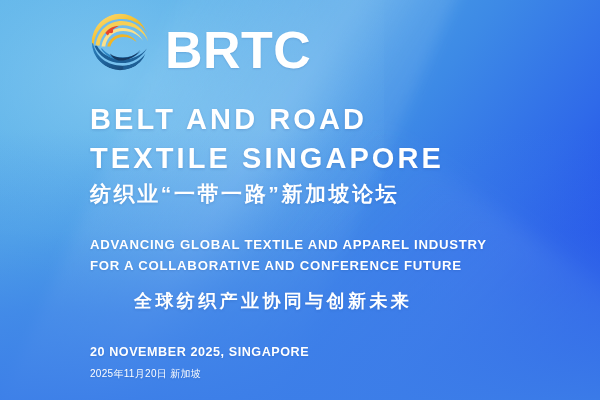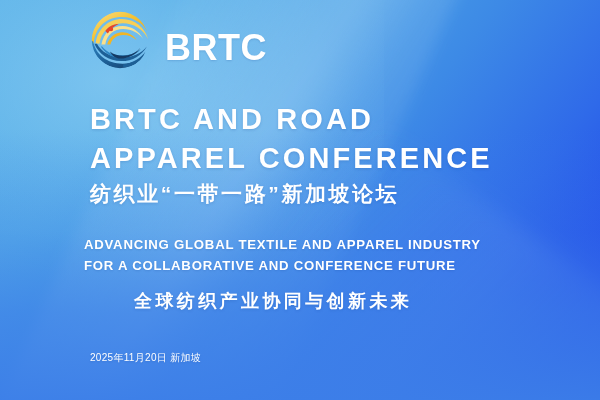--- a/index.html
+++ b/index.html
@@ -97,21 +97,21 @@
     gap: 13px;
   }
   .brand-mark {
     width: 64px;
     height: 64px;
     display: block;
     flex: 0 0 auto;
   }
   .brand-word {
     color: #ffffff;
-    font-size: 36px;
+    font-size: 52px;
     font-weight: bold;
     letter-spacing: 0.5px;
     line-height: 1;
     white-space: nowrap;
     text-shadow: 0 1px 2px rgba(20,60,140,0.18);
     margin-top: 16px;
   }
   
   .headline {
     position: absolute;
@@ -135,21 +135,21 @@
     font-weight: bold;
     letter-spacing: 2.6px;
     line-height: 1.25;
     white-space: nowrap;
     text-shadow: 0 1px 3px rgba(20,60,140,0.20);
     text-align: right;
   }
   
   .tagline {
     position: absolute;
-    left: 84px;
+    left: 90px;
     top: 234px;
     color: #ffffff;
     font-size: 13.2px;
     font-weight: bold;
     letter-spacing: 0.75px;
     line-height: 1.62;
     text-shadow: 0 1px 2px rgba(20,60,140,0.18);
   }
   .tagline div { white-space: nowrap; }
   
@@ -235,31 +235,32 @@
           <path d="M10 56 C17 72 32 83 52 83 C70 83 84 74 92 60 C83 71 70 77 54 77 C35 77 21 69 14 56 Z" fill="#1d5f96"></path>
           <path d="M20 60 C27 71 38 78 52 78 C64 78 75 73 83 64 C74 71 64 74 53 74 C40 74 29 69 22 60 Z" fill="#2f86c4"></path>
           <path d="M34 68 C42 74 52 76 62 74 C70 72 77 68 82 62 C76 72 64 79 50 79 C44 79 38 75 34 68 Z" fill="#163a63"></path>
           <path d="M55 88 C70 86 82 79 90 68 C86 82 72 92 55 93 Z" fill="#1d5f96"></path>
         </g>
       </svg>
       <span class="brand-word">BRTC</span>
     </div>
 
     <div class="headline">
-      <div>BRTC AND ROAD</div>
-      <div>APPAREL CONFERENCE</div>
+      <div>BELT AND ROAD</div>
+      <div>TEXTILE SINGAPORE</div>
     </div>
 
     <div class="headline-cn">纺织业“一带一路”新加坡论坛</div>
 
     <div class="tagline">
       <div>ADVANCING GLOBAL TEXTILE AND APPAREL INDUSTRY</div>
       <div>FOR A COLLABORATIVE AND CONFERENCE FUTURE</div>
     </div>
 
     <div class="theme-cn">全球纺织产业协同与创新未来</div>
 
     <div class="datebar">
+      <div class="date-en">20 NOVEMBER 2025, SINGAPORE</div>
       <div class="date-cn">2025年11月20日 新加坡</div>
     </div>
 
   </div>
 </div>
 
 </body></html>

